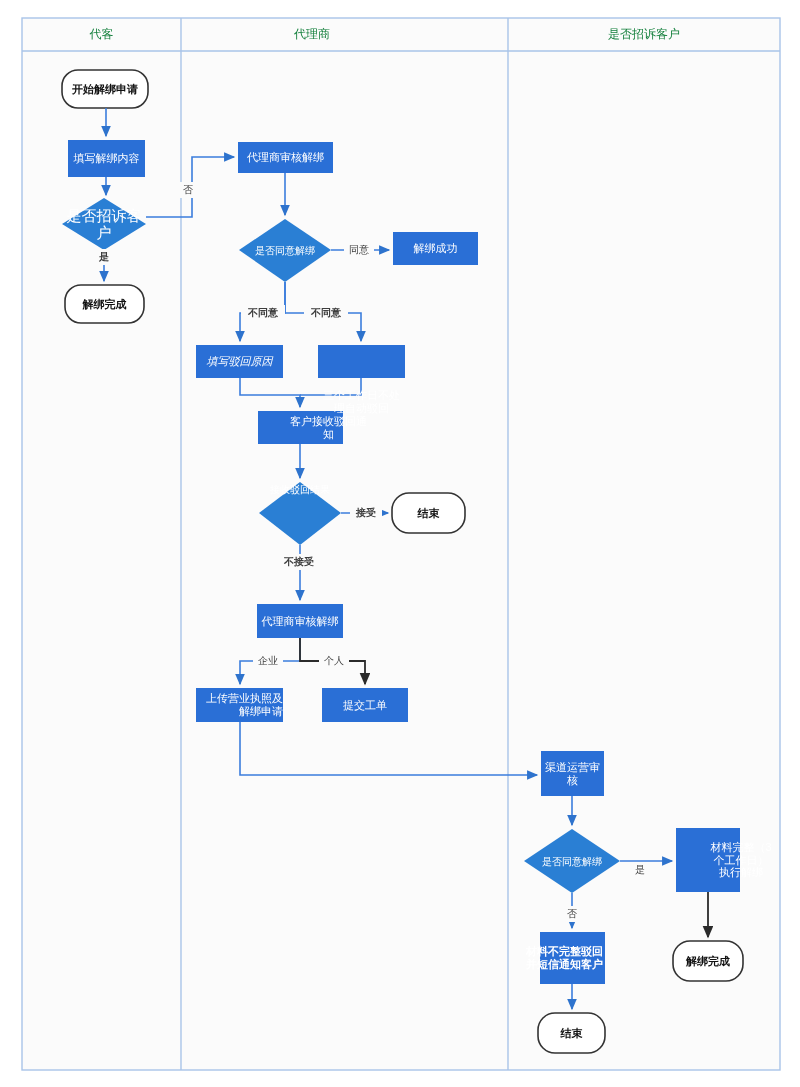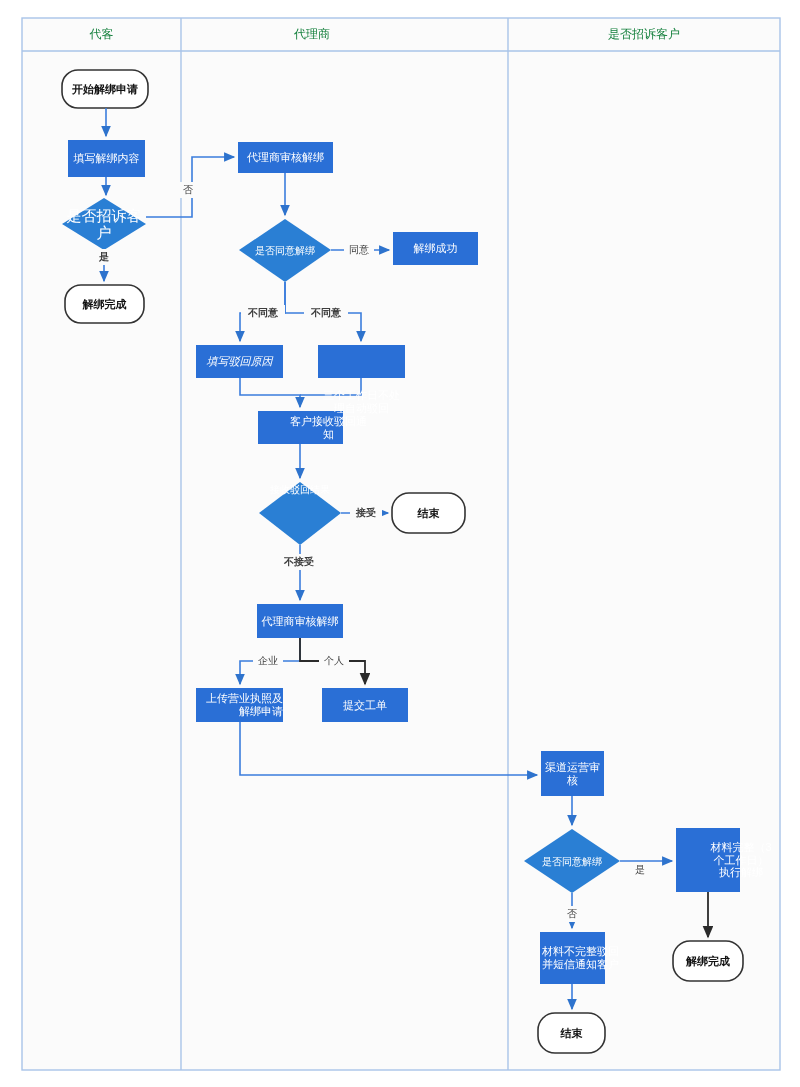--- a/index.html
+++ b/index.html
@@ -164,21 +164,21 @@
   <div class="node-label proc-text" style="left:258px;top:411px;width:85px;height:33px;padding-left:28px;">客户接收驳回通知</div>
   <div class="node-label dec-text" style="left:256px;top:478px;width:88px;height:24px;font-size:10px;">接收驳回结果</div>
   <div class="node-label term-text" style="left:392px;top:493px;width:73px;height:40px;">结束</div>
   <div class="node-label proc-text" style="left:257px;top:604px;width:86px;height:34px;">代理商审核解绑</div>
   <div class="node-label proc-text" style="left:196px;top:688px;width:87px;height:34px;text-align:right;">上传营业执照及解绑申请</div>
   <div class="node-label proc-text" style="left:322px;top:688px;width:86px;height:34px;">提交工单</div>
 
   <div class="node-label proc-text" style="left:541px;top:751px;width:63px;height:45px;">渠道运营审核</div>
   <div class="node-label dec-text" style="left:528px;top:850px;width:88px;height:24px;font-size:10px;">是否同意解绑</div>
   <div class="node-label proc-text" style="left:676px;top:828px;width:64px;height:64px;margin-left:33px;">材料完整（3个工作日）执行解绑</div>
-  <div class="node-label proc-text" style="left:540px;top:932px;width:81px;height:52px;">材料不完整驳回并短信通知客户</div>
+  <div class="node-label proc-text" style="left:524px;top:932px;width:81px;height:52px;font-weight:bold;">材料不完整驳回并短信通知客户</div>
   <div class="node-label term-text" style="left:673px;top:941px;width:70px;height:40px;">解绑完成</div>
   <div class="node-label term-text" style="left:538px;top:1013px;width:67px;height:40px;">结束</div>
 
   <div class="edge-label" style="left:179px;top:182px;width:18px;height:16px;">否</div>
   <div class="edge-label" style="left:95px;top:249px;width:18px;height:16px;font-weight:bold;">是</div>
   <div class="edge-label" style="left:344px;top:242px;width:30px;height:16px;">同意</div>
   <div class="edge-label" style="left:241px;top:305px;width:44px;height:16px;font-weight:bold;">不同意</div>
   <div class="edge-label" style="left:304px;top:305px;width:44px;height:16px;font-weight:bold;">不同意</div>
   <div class="edge-label" style="left:350px;top:505px;width:32px;height:16px;font-weight:bold;">接受</div>
   <div class="edge-label" style="left:277px;top:554px;width:44px;height:16px;font-weight:bold;">不接受</div>

